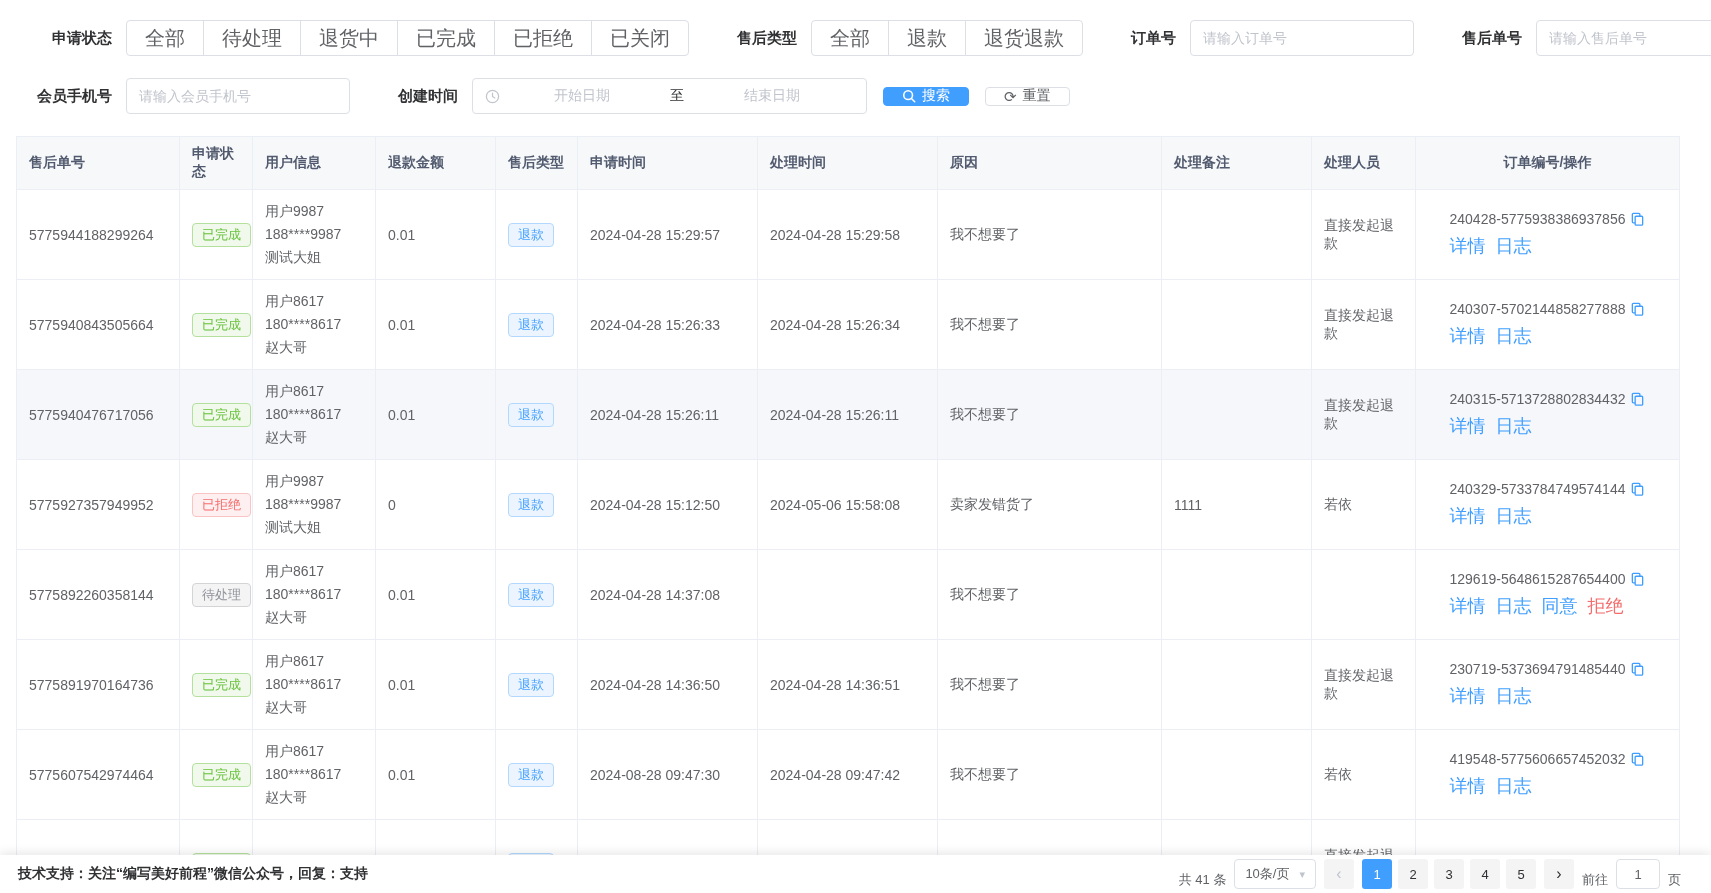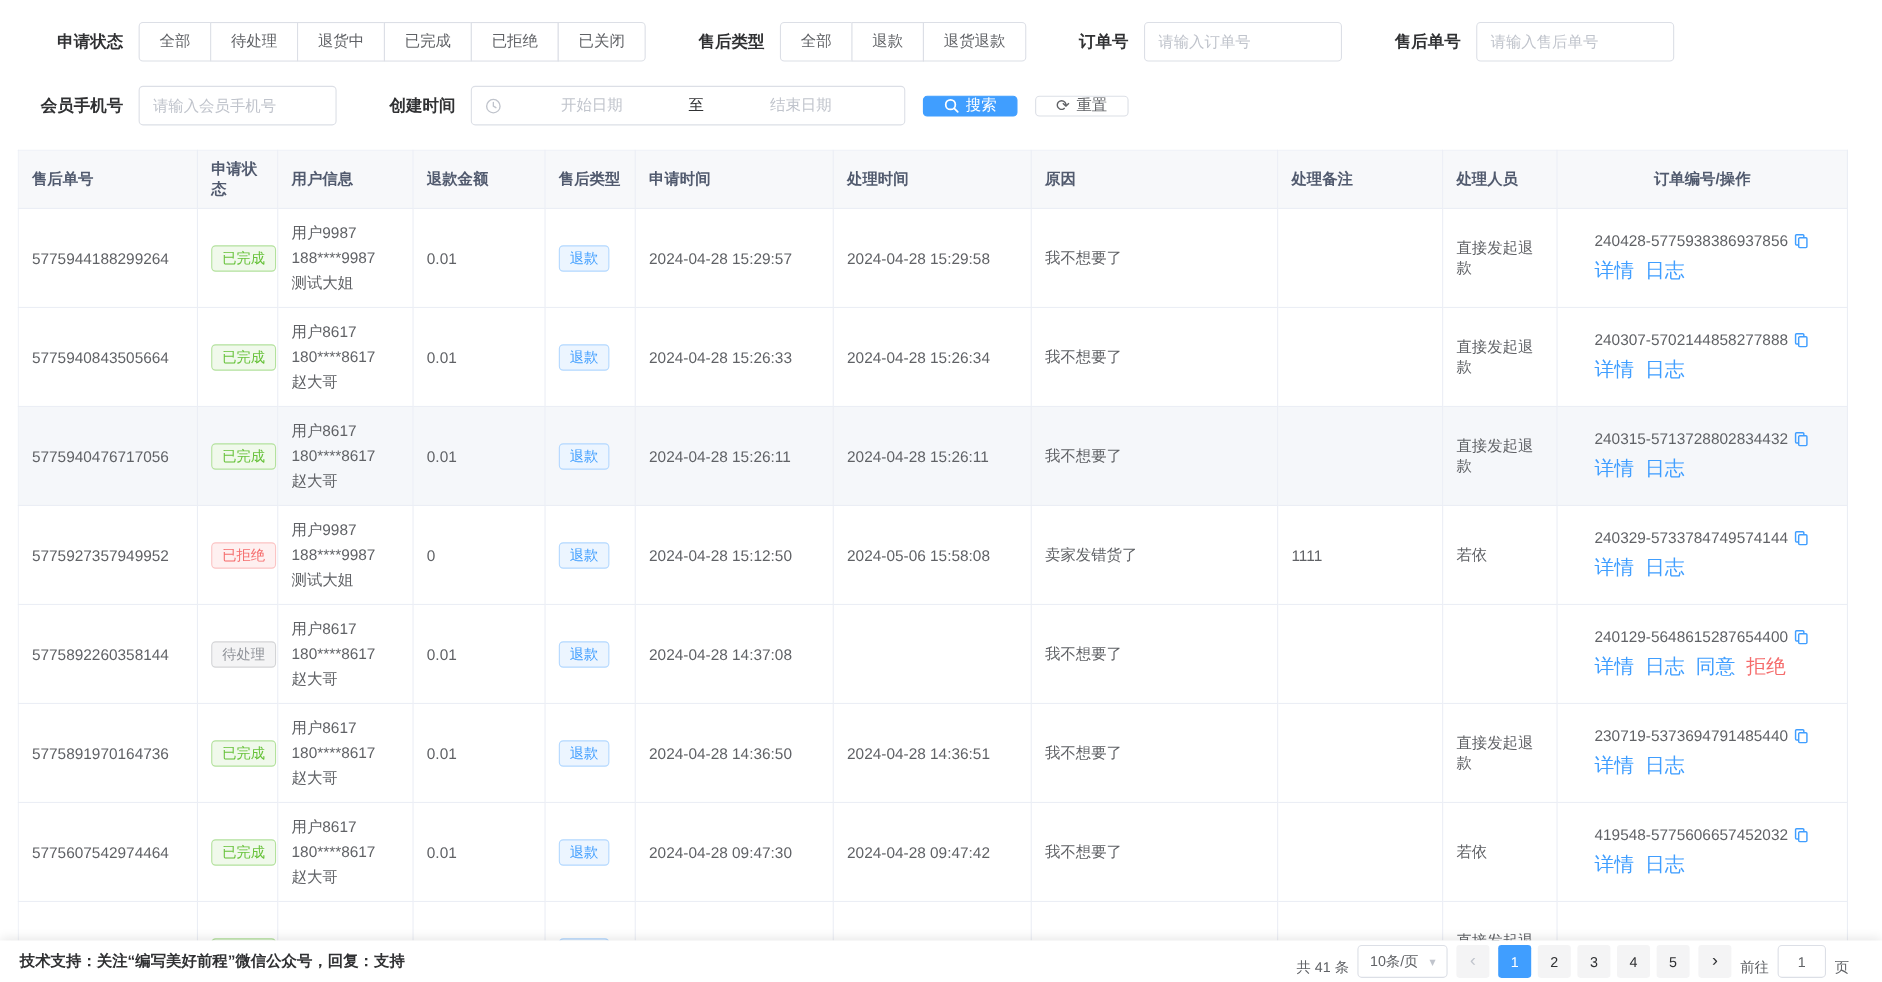--- a/index.html
+++ b/index.html
@@ -9,24 +9,24 @@
   input{font-family:inherit;outline:none}
 
   
   .filter-area{padding:20px 16px 0}
   .filter-row{display:flex;align-items:center;margin-bottom:22px}
   .filter-item{display:flex;align-items:center;margin-right:48px}
   .filter-label{font-weight:bold;color:#303133;font-size:15px;white-space:nowrap;margin-right:14px}
   .w-label{width:96px;text-align:right}
   .btn-group{display:inline-flex}
   .gbtn{height:36px;padding:0 18px;background:#fff;border:1px solid #dcdfe6;color:#606266;
-    font-size:14px;margin-left:-1px;white-space:nowrap}
+    font-size:20px;margin-left:-1px;white-space:nowrap}
   .gbtn:first-child{border-radius:4px 0 0 4px;margin-left:0}
   .gbtn:last-child{border-radius:0 4px 4px 0}
-  .text-input{height:36px;width:180px;border:1px solid #dcdfe6;border-radius:4px;padding:0 12px;
+  .text-input{height:36px;width:224px;border:1px solid #dcdfe6;border-radius:4px;padding:0 12px;
     font-size:14px;color:#606266;background:#fff}
   .text-input::placeholder{color:#c0c4cc}
   .date-range{height:36px;width:395px;border:1px solid #dcdfe6;border-radius:4px;display:flex;
     align-items:center;padding:0 12px;font-size:14px;background:#fff}
   .clock{display:inline-flex;align-items:center}
   .date-ph{flex:1;text-align:center;color:#c0c4cc}
   .date-sep{color:#303133;padding:0 6px}
   .btn{height:19px;border-radius:4px;font-size:14px;display:inline-flex;align-items:center;gap:6px;
     padding:0 18px;border:1px solid transparent;margin-right:16px}
   .btn-primary{background:#409eff;border-color:#409eff;color:#fff}
@@ -285,21 +285,21 @@
               <div class="user-line">赵大哥</div>
             </td>
             <td>0.01</td>
             <td><span class="tag tag-primary">退款</span></td>
             <td>2024-04-28 14:37:08</td>
             <td></td>
             <td>我不想要了</td>
             <td></td>
             <td></td>
             <td class="order-cell"><div class="order-inner"><div class="order-line">
-                  <span>240129-5648615287654400</span>
+                  <span>129619-5648615287654400</span>
                   <span class="copy-wrap">
                     <svg width="15" height="15" viewBox="0 0 16 16">
                       <rect x="5.5" y="4.5" width="8" height="9.5" rx="1" fill="none" stroke="#409eff" stroke-width="1.4"></rect>
                       <path d="M10.5 4.5V2.5a1 1 0 0 0-1-1h-6a1 1 0 0 0-1 1v8a1 1 0 0 0 1 1h2" fill="none" stroke="#409eff" stroke-width="1.4"></path>
                     </svg>
                   </span>
                 </div><div class="actions"><span class="action-link">详情</span><span class="action-link">日志</span><span class="action-link">同意</span><span class="action-link danger">拒绝</span></div></div></td>
           </tr>
           <tr>
             <td>5775891970164736</td>
@@ -329,21 +329,21 @@
           <tr>
             <td>5775607542974464</td>
             <td><span class="tag tag-success">已完成</span></td>
             <td>
               <div class="user-line">用户8617</div>
               <div class="user-line">180****8617</div>
               <div class="user-line">赵大哥</div>
             </td>
             <td>0.01</td>
             <td><span class="tag tag-primary">退款</span></td>
-            <td>2024-04-28 09:47:30</td>
+            <td>2024-08-28 09:47:30</td>
             <td>2024-04-28 09:47:42</td>
             <td>我不想要了</td>
             <td></td>
             <td>若依</td>
             <td class="order-cell"><div class="order-inner"><div class="order-line">
                   <span>419548-5775606657452032</span>
                   <span class="copy-wrap">
                     <svg width="15" height="15" viewBox="0 0 16 16">
                       <rect x="5.5" y="4.5" width="8" height="9.5" rx="1" fill="none" stroke="#409eff" stroke-width="1.4"></rect>
                       <path d="M10.5 4.5V2.5a1 1 0 0 0-1-1h-6a1 1 0 0 0-1 1v8a1 1 0 0 0 1 1h2" fill="none" stroke="#409eff" stroke-width="1.4"></path>

